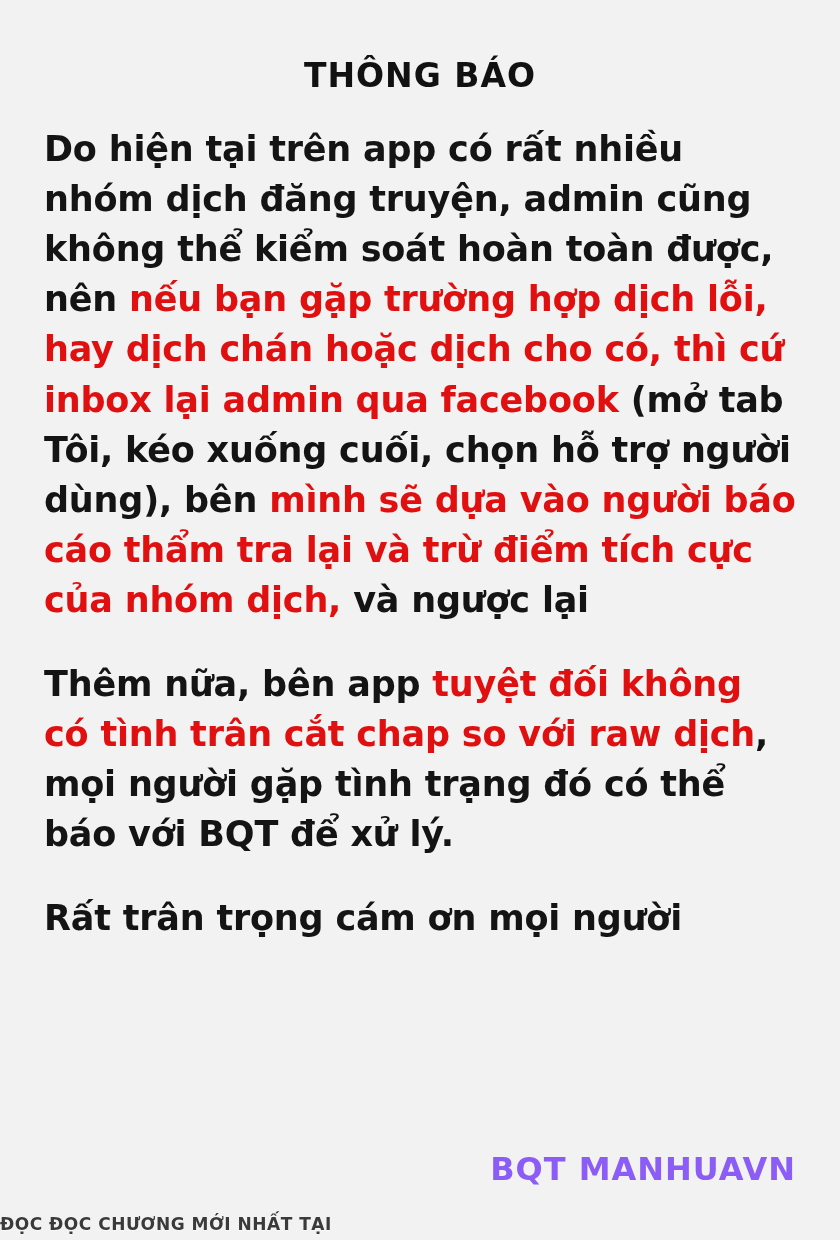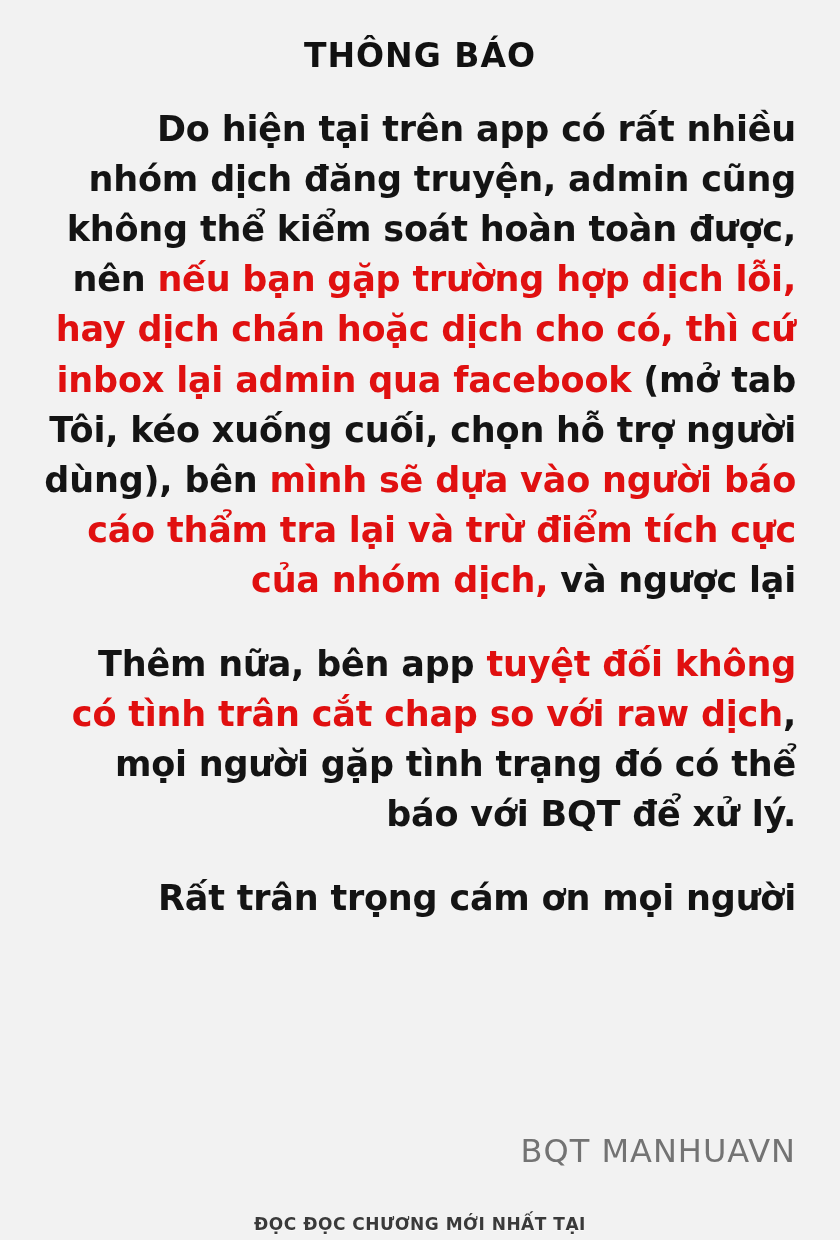--- a/index.html
+++ b/index.html
@@ -20,58 +20,56 @@
     height: 1240px;
     background: #f2f2f2;
     box-sizing: border-box;
   }
   .notice-title {
     text-align: center;
     font-size: 33px;
     font-weight: 700;
     letter-spacing: 1px;
     color: #111111;
-    padding-top: 38px;
+    padding-top: 58px;
     line-height: 1.1;
   }
   .body-block {
     padding: 0 44px;
     margin-top: 30px;
   }
   .para {
     font-size: 35px;
     line-height: 1.43;
     color: #141414;
     font-weight: 600;
     letter-spacing: -0.2px;
     margin: 0 0 34px 0;
     word-spacing: 0px;
-    text-align: right;
   }
   .para:last-child {
     margin-bottom: 8px;
   }
   .hl {
     color: #e01010;
   }
   .signature {
     position: absolute;
     right: 44px;
-    bottom: 70px;
+    bottom: 52px;
     font-size: 32px;
-    font-weight: 400;
+    font-weight: 700;
     letter-spacing: 1px;
-    color: #737373;
+    color: #8b5cf6;
   }
   .watermark {
     position: absolute;
     left: 0;
     right: 0;
     bottom: 6px;
-    text-align: center;
     pointer-events: none;
   }
   .watermark-line1 {
     font-family: "DejaVu Sans", sans-serif;
     font-size: 17px;
     font-weight: 700;
     color: #3a3a3a;
     letter-spacing: 0.5px;
     line-height: 1.1;
     text-shadow: 0 1px 0 rgba(255,255,255,0.55);

